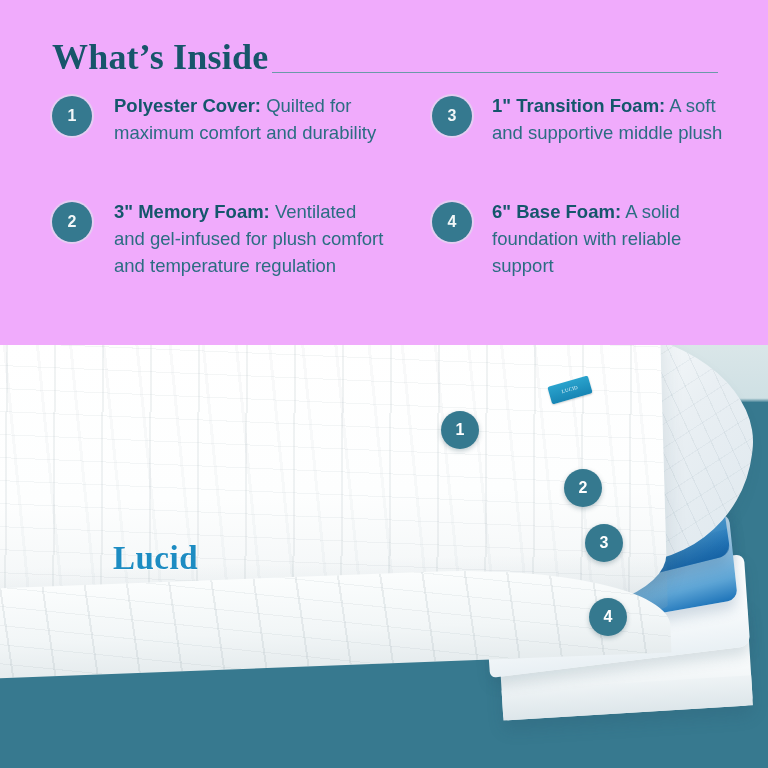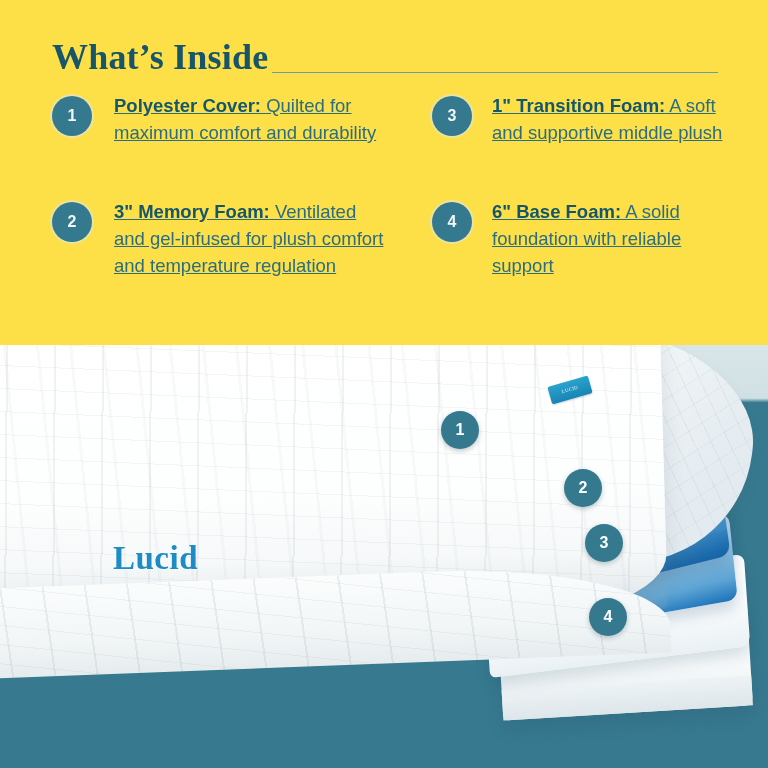--- a/index.html
+++ b/index.html
@@ -6,21 +6,21 @@
   body{
     width:768px;height:768px;overflow:hidden;position:relative;
     background:#dce8e9;
     font-family:"Liberation Sans",sans-serif;
   }
   #stage{position:absolute;inset:0;width:768px;height:768px;overflow:hidden;}
 
   
   .info-panel{
     position:absolute;left:0;top:0;width:768px;height:345px;
-    background:#fde047;z-index:5;
+    background:#f0abfc;z-index:5;
   }
   .page-title{
     position:absolute;left:52px;top:36px;
     font-family:"Liberation Serif","DejaVu Serif",serif;
     font-size:36px;font-weight:700;color:#17556a;
     letter-spacing:.2px;white-space:nowrap;
   }
   .title-rule{
     position:absolute;left:272px;top:72px;width:446px;height:1px;
     background:#6b9aa8;
@@ -38,21 +38,21 @@
   .badge{
     position:absolute;left:0;top:4px;
     width:40px;height:40px;border-radius:50%;
     background:#35798f;color:#f2f7f8;
     font-size:16px;font-weight:700;
     display:flex;align-items:center;justify-content:center;
     box-shadow:0 0 0 2px rgba(220,232,233,.55);
   }
   .item-body{
     margin-left:62px;
-    font-size:18.5px;line-height:27px;color:#2b6d82;text-decoration:underline;
+    font-size:18.5px;line-height:27px;color:#2b6d82;
   }
   .item.col-r .item-body{margin-left:60px;}
   .item-body b{color:#14566b;font-weight:700;}
 
   
   .photo{
     position:absolute;left:0;top:338px;width:768px;height:430px;
     overflow:hidden;background:#37798f;
   }
   .photo-bg{

